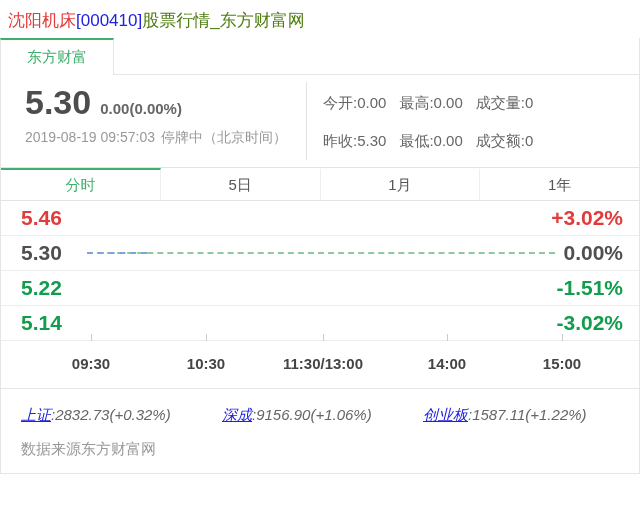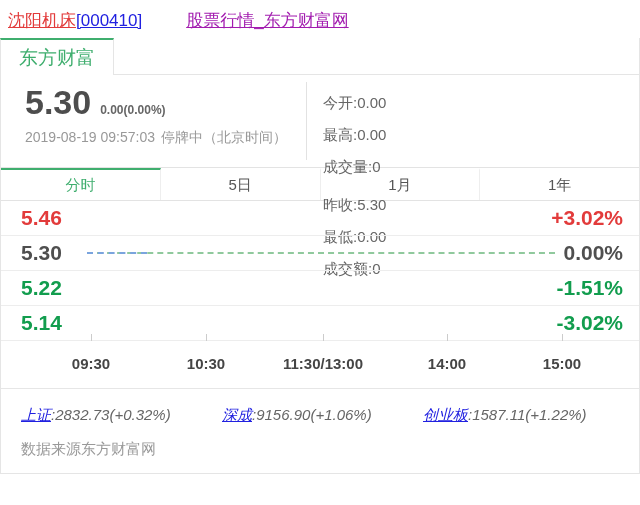--- a/index.html
+++ b/index.html
@@ -3,42 +3,42 @@
 <meta charset="utf-8">
 <style>
   html,body{margin:0;padding:0;}
   body{
     width:640px;height:505px;background:#fff;overflow:hidden;position:relative;
     font-family:"Liberation Sans","DejaVu Sans",sans-serif;
     -webkit-font-smoothing:antialiased;
   }
   
   .page-title{display:inline-block;margin:9px 0 6px 8px;font-size:17px;cursor:pointer;white-space:nowrap;}
-  .page-title span{text-decoration:underline;}
+  .page-title span{}
   .t-red{color:var(--up-red);}
   .t-blue{color:var(--link-blue);}
-  .t-dark{color:#a21caf;padding-left:44px;}
+  .t-dark{color:#4d7c0f;}
   
   .src-tabs{display:flex;height:37px;align-items:stretch;}
-  .src-tab{display:flex;align-items:center;justify-content:center;font-size:19px;box-sizing:border-box;cursor:pointer;}
+  .src-tab{display:flex;align-items:center;justify-content:center;font-size:15px;box-sizing:border-box;cursor:pointer;}
   .src-tab.active{width:114px;background:#fff;border-top:2px solid var(--accent-green);border-right:1px solid #e5e5e5;border-left:1px solid #e5e5e5;color:var(--accent-green);}
   .src-tab.inactive{width:98px;background:#fbfbfb;border-top:1px solid #efefef;border-right:1px solid #e5e5e5;border-bottom:1px solid #e5e5e5;color:#666;}
   .src-filler{flex:1;border-bottom:1px solid #e5e5e5;border-right:1px solid #e5e5e5;}
   
   .box{border:1px solid #e5e5e5;border-top:none;box-sizing:border-box;}
   
   .quote{position:relative;height:92px;border-bottom:1px solid #e3e3e3;box-sizing:content-box;padding:0;}
   .quote-left{padding:10px 0 0 24px;}
   .price-line{display:flex;align-items:baseline;}
   .big-price{font-size:34px;font-weight:bold;color:#4d4d4d;line-height:1.05;}
-  .price-change{font-size:12px;font-weight:bold;color:#666;margin-left:9px;}
+  .price-change{font-size:15px;font-weight:bold;color:#666;margin-left:9px;}
   .date-line{margin-top:8px;font-size:14px;color:#999;}
   .date-line .status{margin-left:6px;}
   .qstats{position:absolute;left:305px;top:7px;bottom:7px;border-left:1px solid #e2e2e2;padding:12px 0 0 16px;font-size:15px;color:#666;}
-  .qrow{display:flex;gap:13px;margin-bottom:19px;white-space:nowrap;flex-direction:column;}
+  .qrow{display:flex;gap:13px;margin-bottom:19px;white-space:nowrap;}
   
   .periods{display:flex;height:32px;border-bottom:1px solid #e3e3e3;}
   .period{flex:1;display:flex;align-items:center;justify-content:center;font-size:15px;color:#555;border-right:1px solid #eee;border-top:2px solid transparent;box-sizing:border-box;cursor:pointer;}
   .period:last-child{border-right:none;}
   .period.active{color:var(--accent-green);border-top-color:var(--accent-green);}
   
   .chart{position:relative;}
   .crow{height:34px;border-bottom:1px solid #ededed;display:flex;align-items:center;justify-content:space-between;padding:0 16px 0 20px;position:relative;font-size:21px;font-weight:bold;}
   .crow.up{color:var(--up-red);}
   .crow.down{color:var(--down-green);}

